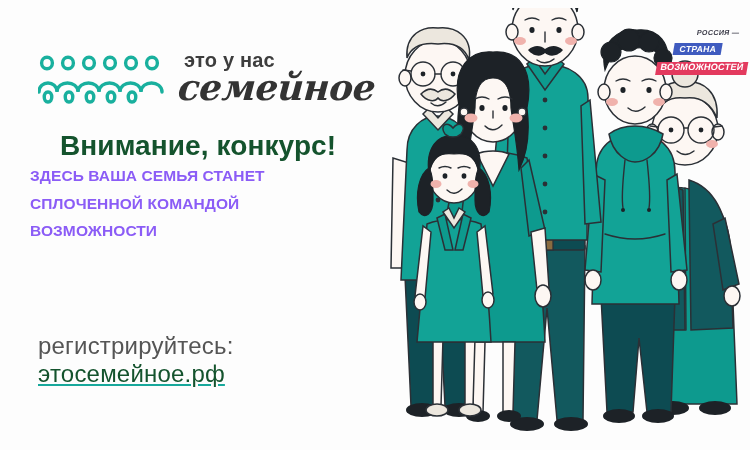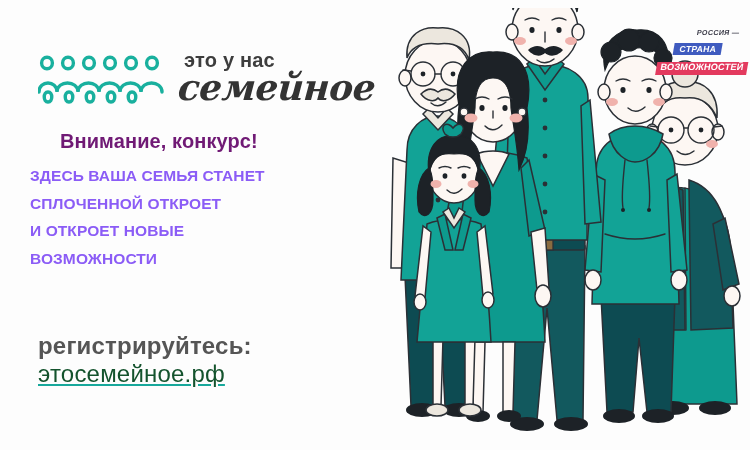--- a/index.html
+++ b/index.html
@@ -38,40 +38,40 @@
     font-family:"DejaVu Serif", serif;
     font-style:italic;font-weight:700;
     letter-spacing:-.5px;
     transform:skewX(-4deg);
     display:block;
   }
 
   
   .attention{
     position:absolute;left:60px;top:130px;
-    font-size:20px;font-weight:700;color:#701a75;
+    font-size:28px;font-weight:700;color:#14532d;
     letter-spacing:.1px;white-space:nowrap;
   }
 
   
   .caps-block{
     position:absolute;left:30px;top:168px;width:340px;
   }
   .caps-line{
     font-size:15.5px;font-weight:700;color:#8b5cf6;
     letter-spacing:.1px;line-height:1;margin-bottom:12px;
     white-space:nowrap;
   }
 
   
   .register{
     position:absolute;left:38px;top:332px;
   }
   .register-label{
-    font-size:24px;color:#555555;font-weight:700;
+    font-size:24px;color:#555555;font-weight:400;
     line-height:1.18;letter-spacing:.2px;
   }
   .register-link{
     font-size:24px;color:#14532d;font-weight:400;
     line-height:1.18;letter-spacing:.2px;
     text-decoration:underline;
     text-decoration-color:#17a89b;
     text-underline-offset:2px;
     display:inline-block;
     cursor:pointer;
@@ -139,22 +139,21 @@
       <div class="logo-words">
         <div class="logo-small">это у нас</div>
         <div class="logo-script">семейное</div>
       </div>
     </div>
 
     <div class="attention">Внимание, конкурс!</div>
 
     <div class="caps-block">
       <div class="caps-line">ЗДЕСЬ ВАША СЕМЬЯ СТАНЕТ</div>
-      <div class="caps-line">СПЛОЧЕННОЙ ОТКРОЕТ</div>
-      <div class="caps-line">И ОТКРОЕТ НОВЫЕ</div>
+      <div class="caps-line">СПЛОЧЕННОЙ КОМАНДОЙ</div>
       <div class="caps-line">ВОЗМОЖНОСТИ</div>
     </div>
 
     <div class="register">
       <div class="register-label">регистрируйтесь:</div>
       <a class="register-link" href="#">этосемейное.рф</a>
     </div>
   </div>
 
   <div class="family-art">

